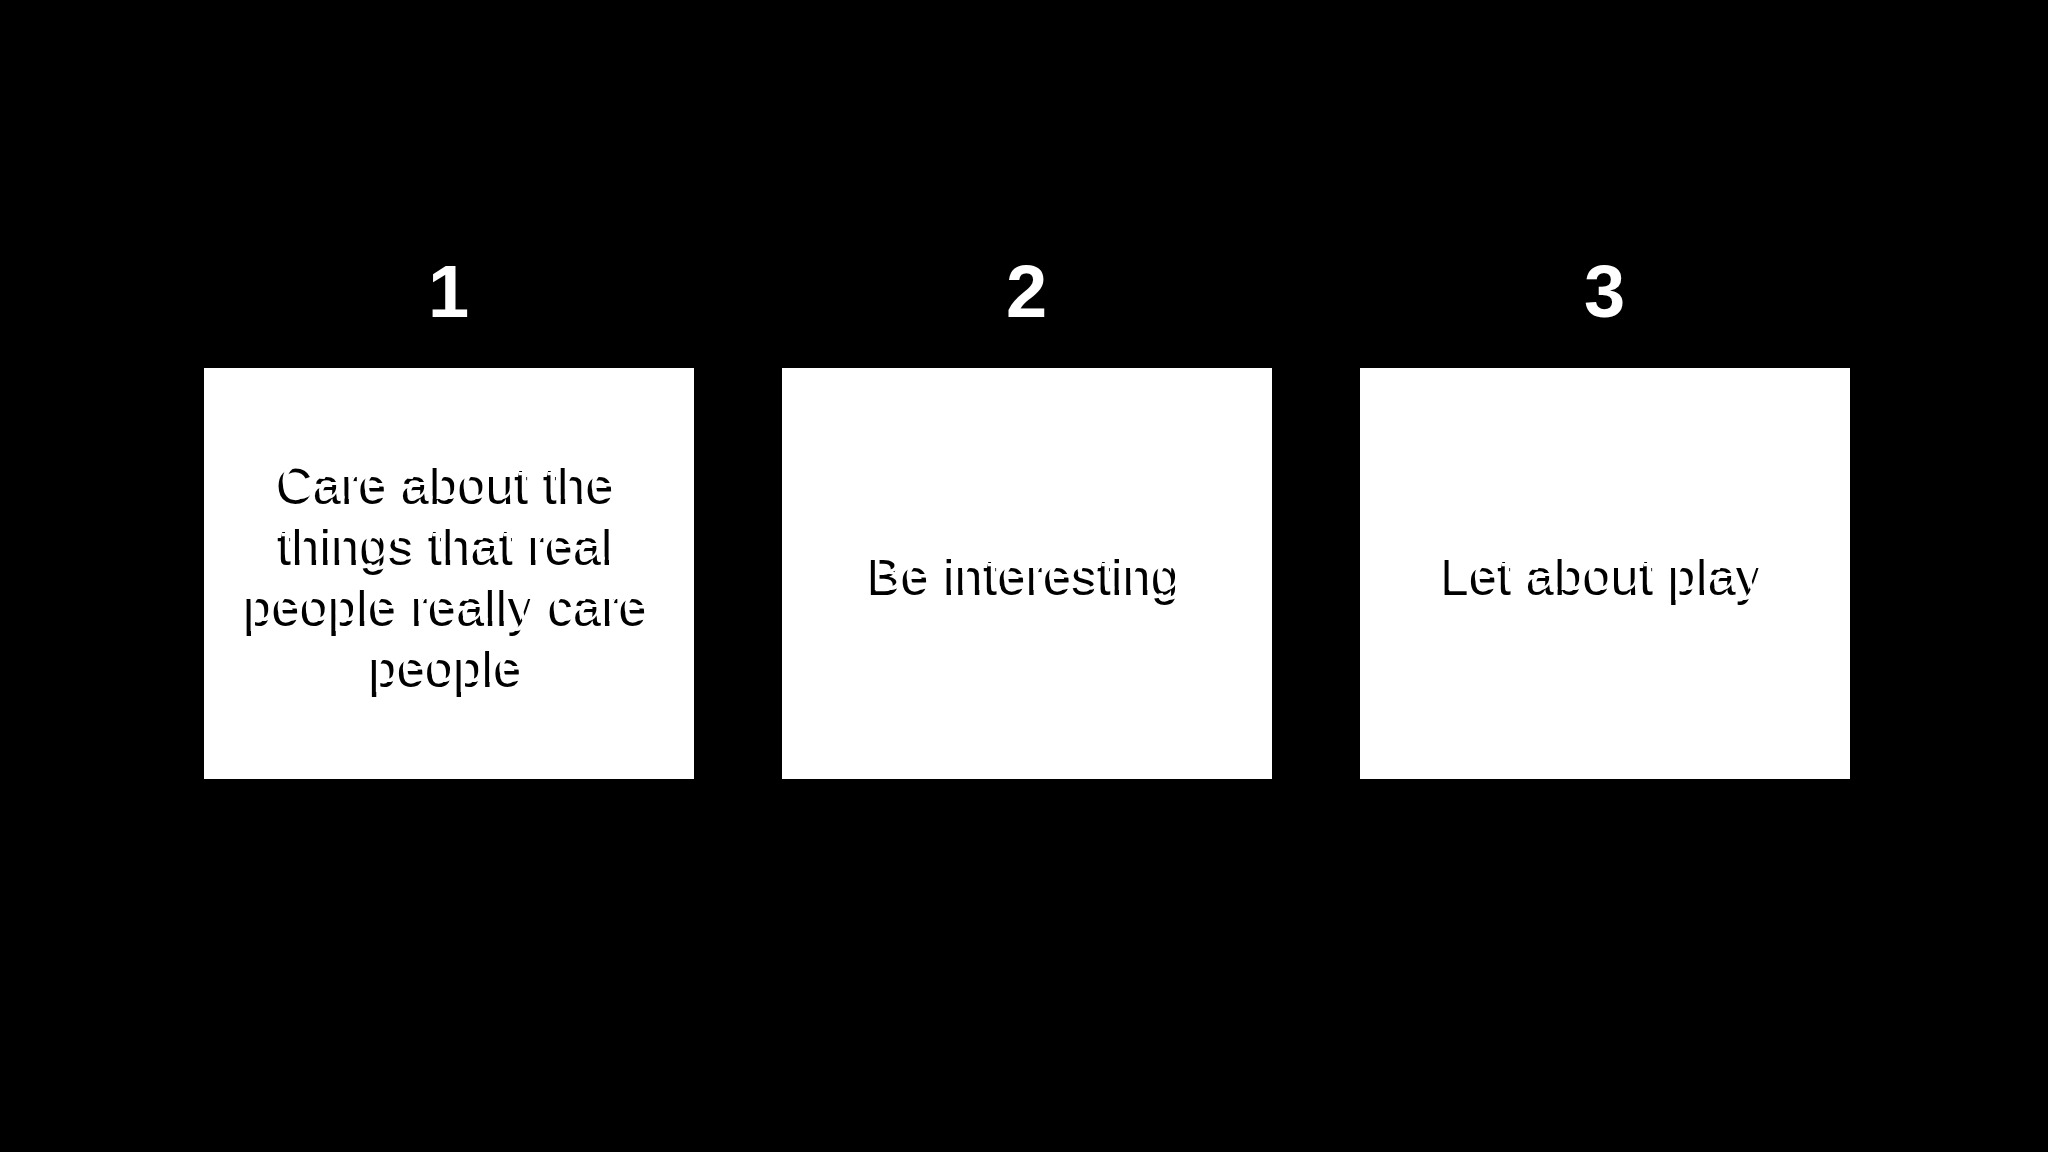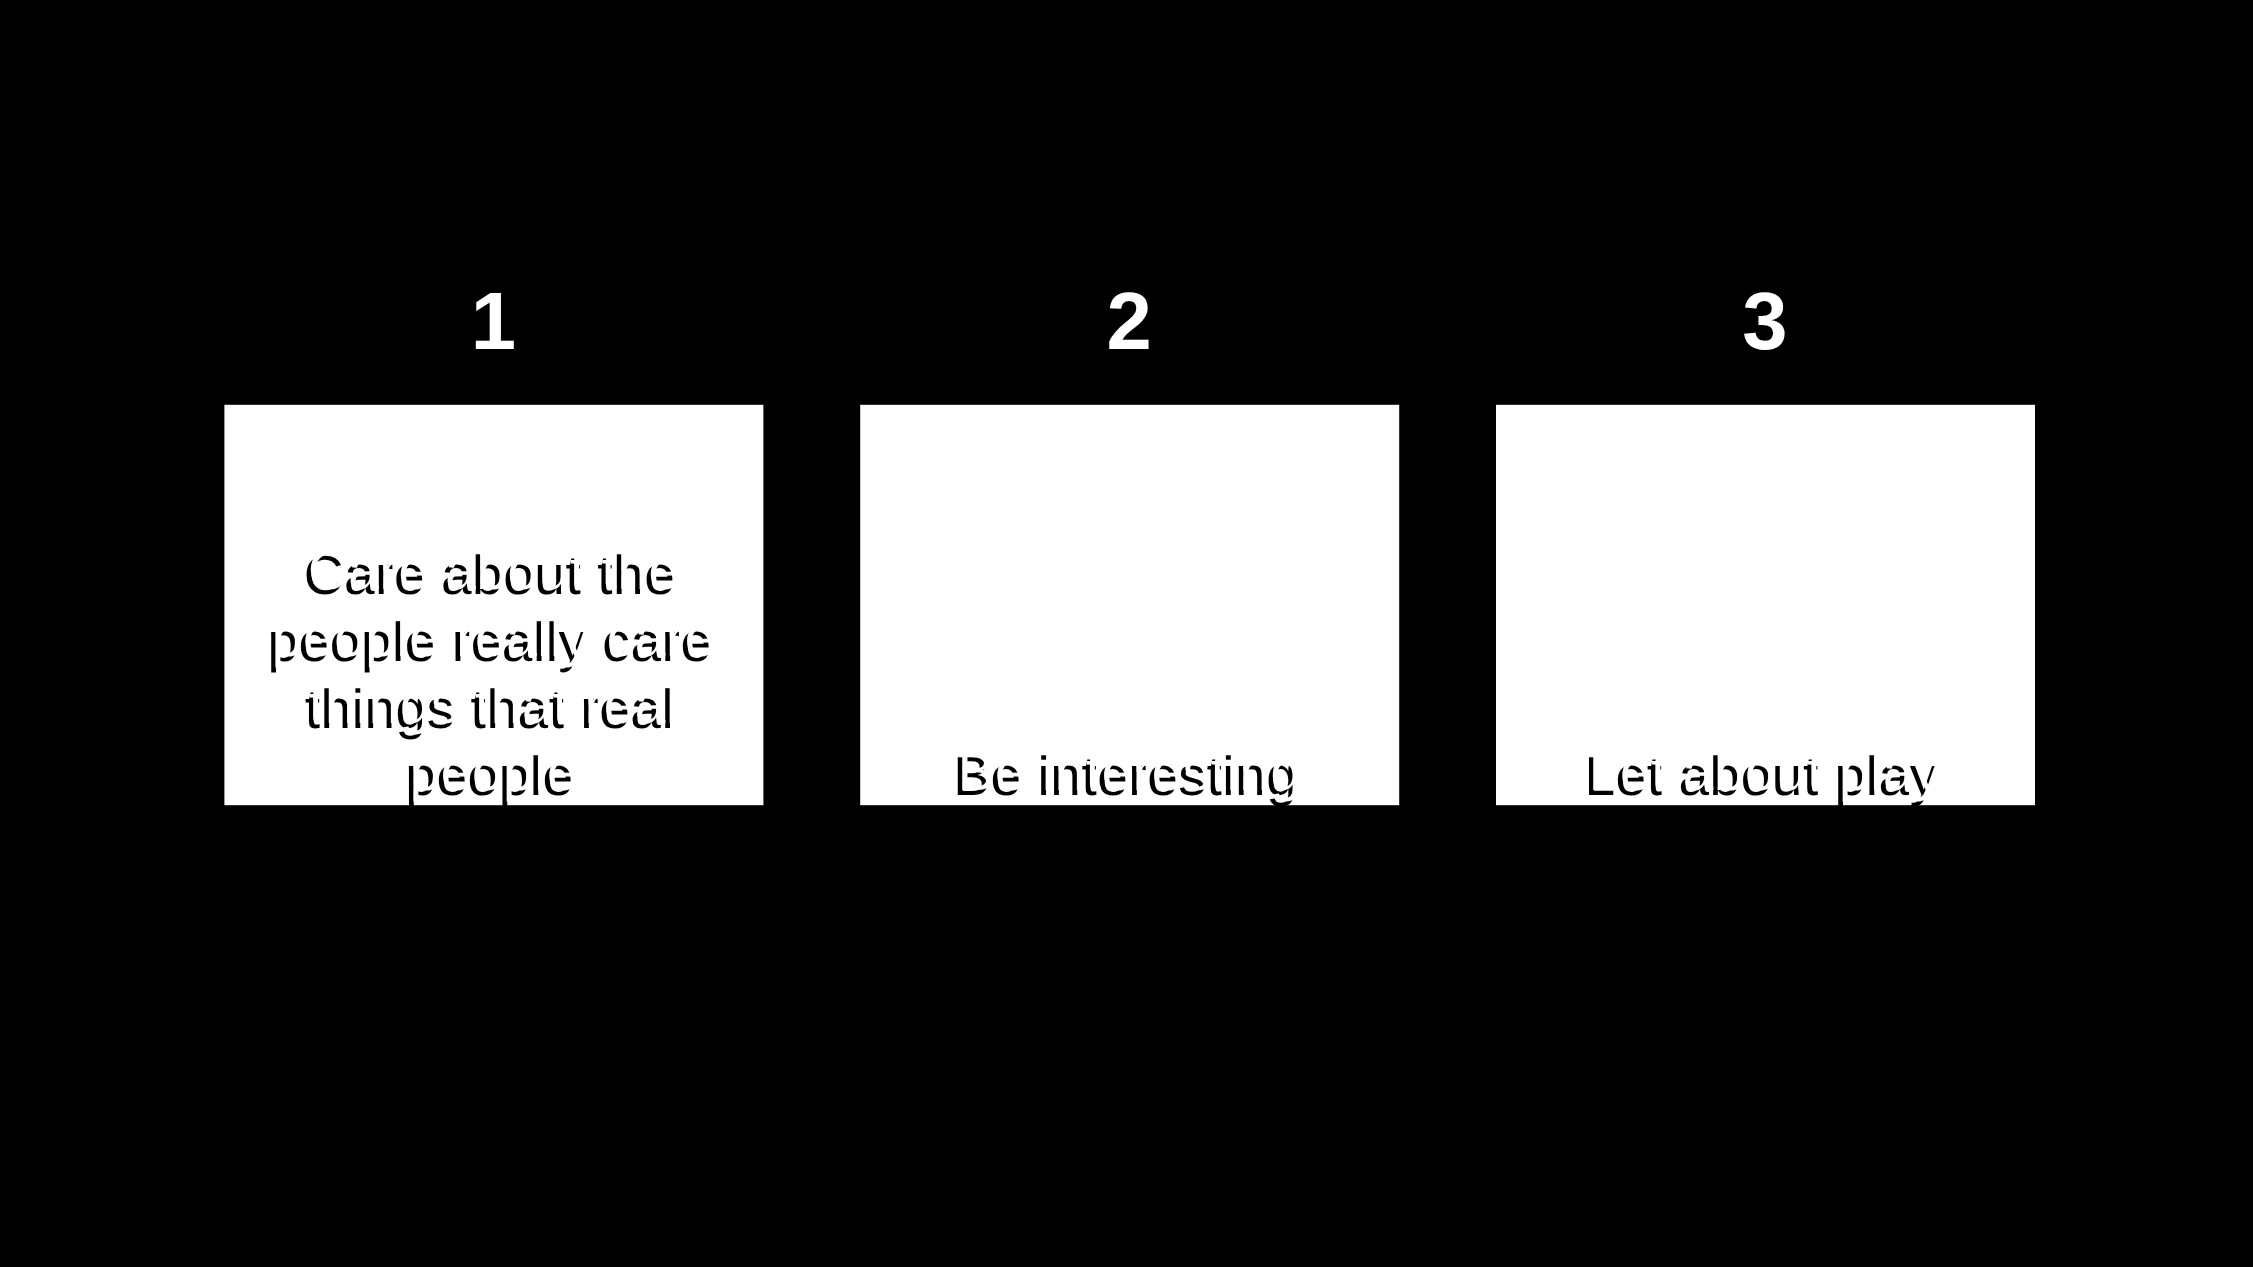--- a/index.html
+++ b/index.html
@@ -37,26 +37,26 @@
     line-height: 74px;
     font-size: 74px;
     font-weight: 700;
     text-align: center;
     color: var(--number-color, #ffffff);
     margin-bottom: 39px;
     letter-spacing: 1px;
   }
   .step-card {
     width: 490px;
-    height: 364px;
+    height: 411px;
     background: var(--card-color, #ffffff);
     display: flex;
     flex-direction: column;
     align-items: center;
-    justify-content: flex-end;
+    justify-content: center;
   }
   .card-line {
     font-size: 50px;
     line-height: 61px;
     font-weight: 400;
     letter-spacing: 0.5px;
     white-space: nowrap;
     text-align: center;
     color: var(--text-color, #ffffff);
     text-shadow: -4px 5px 0 var(--shadow-color, #000000);
@@ -65,22 +65,22 @@
 </head>
 <body>
 
 <div class="slide">
   <div class="steps-row">
 
     <div class="step">
       <div class="step-number">1</div>
       <div class="step-card">
         <div class="card-line">Care about the</div>
+        <div class="card-line">things that real</div>
         <div class="card-line">people really care</div>
-        <div class="card-line">things that real</div>
         <div class="card-line">people</div>
       </div>
     </div>
 
     <div class="step">
       <div class="step-number">2</div>
       <div class="step-card">
         <div class="card-line">Be interesting</div>
       </div>
     </div>

